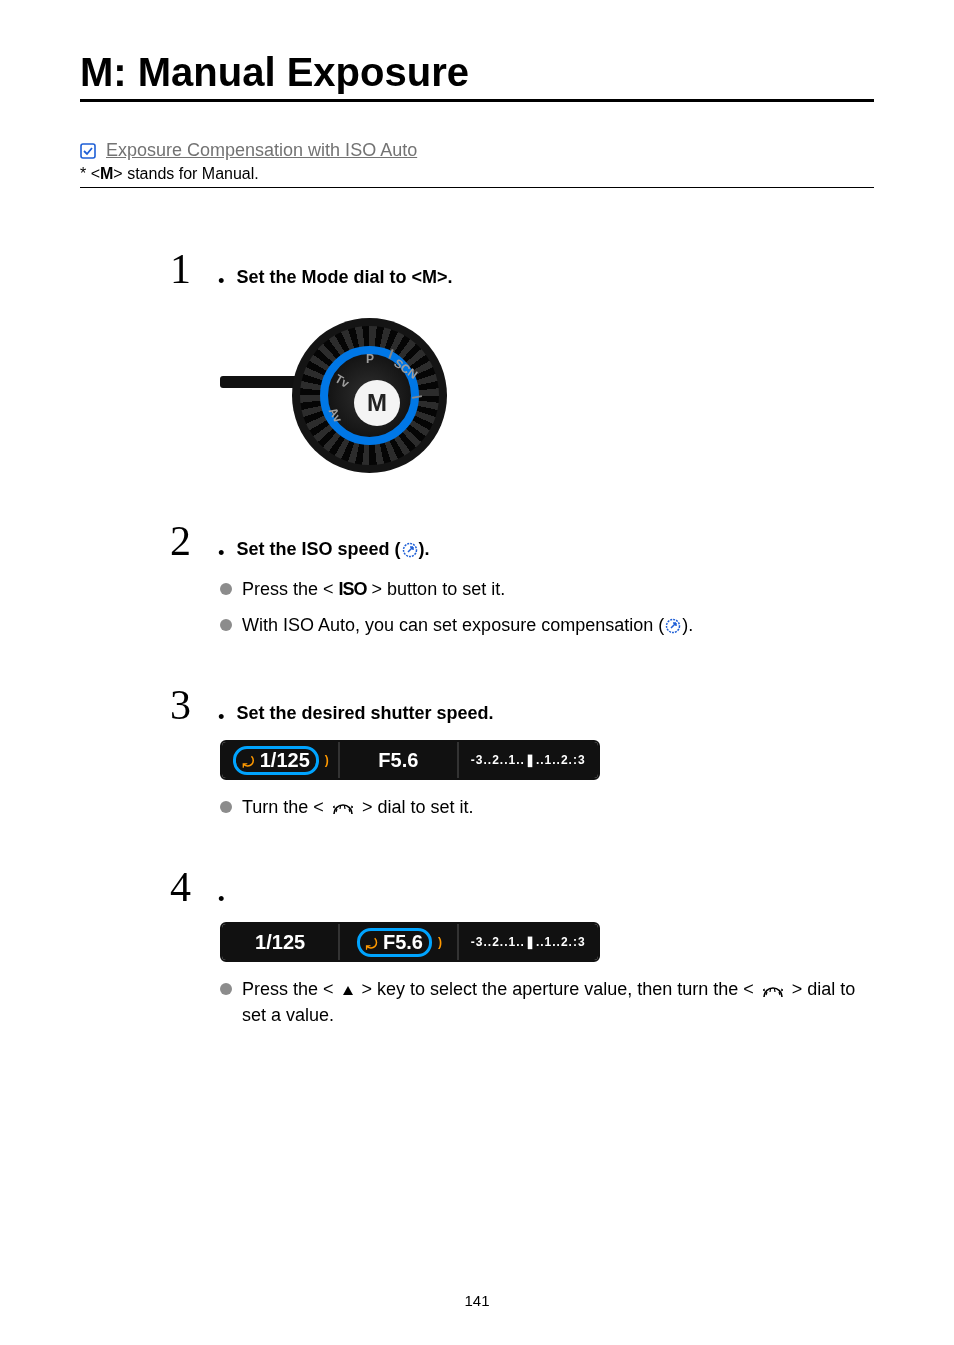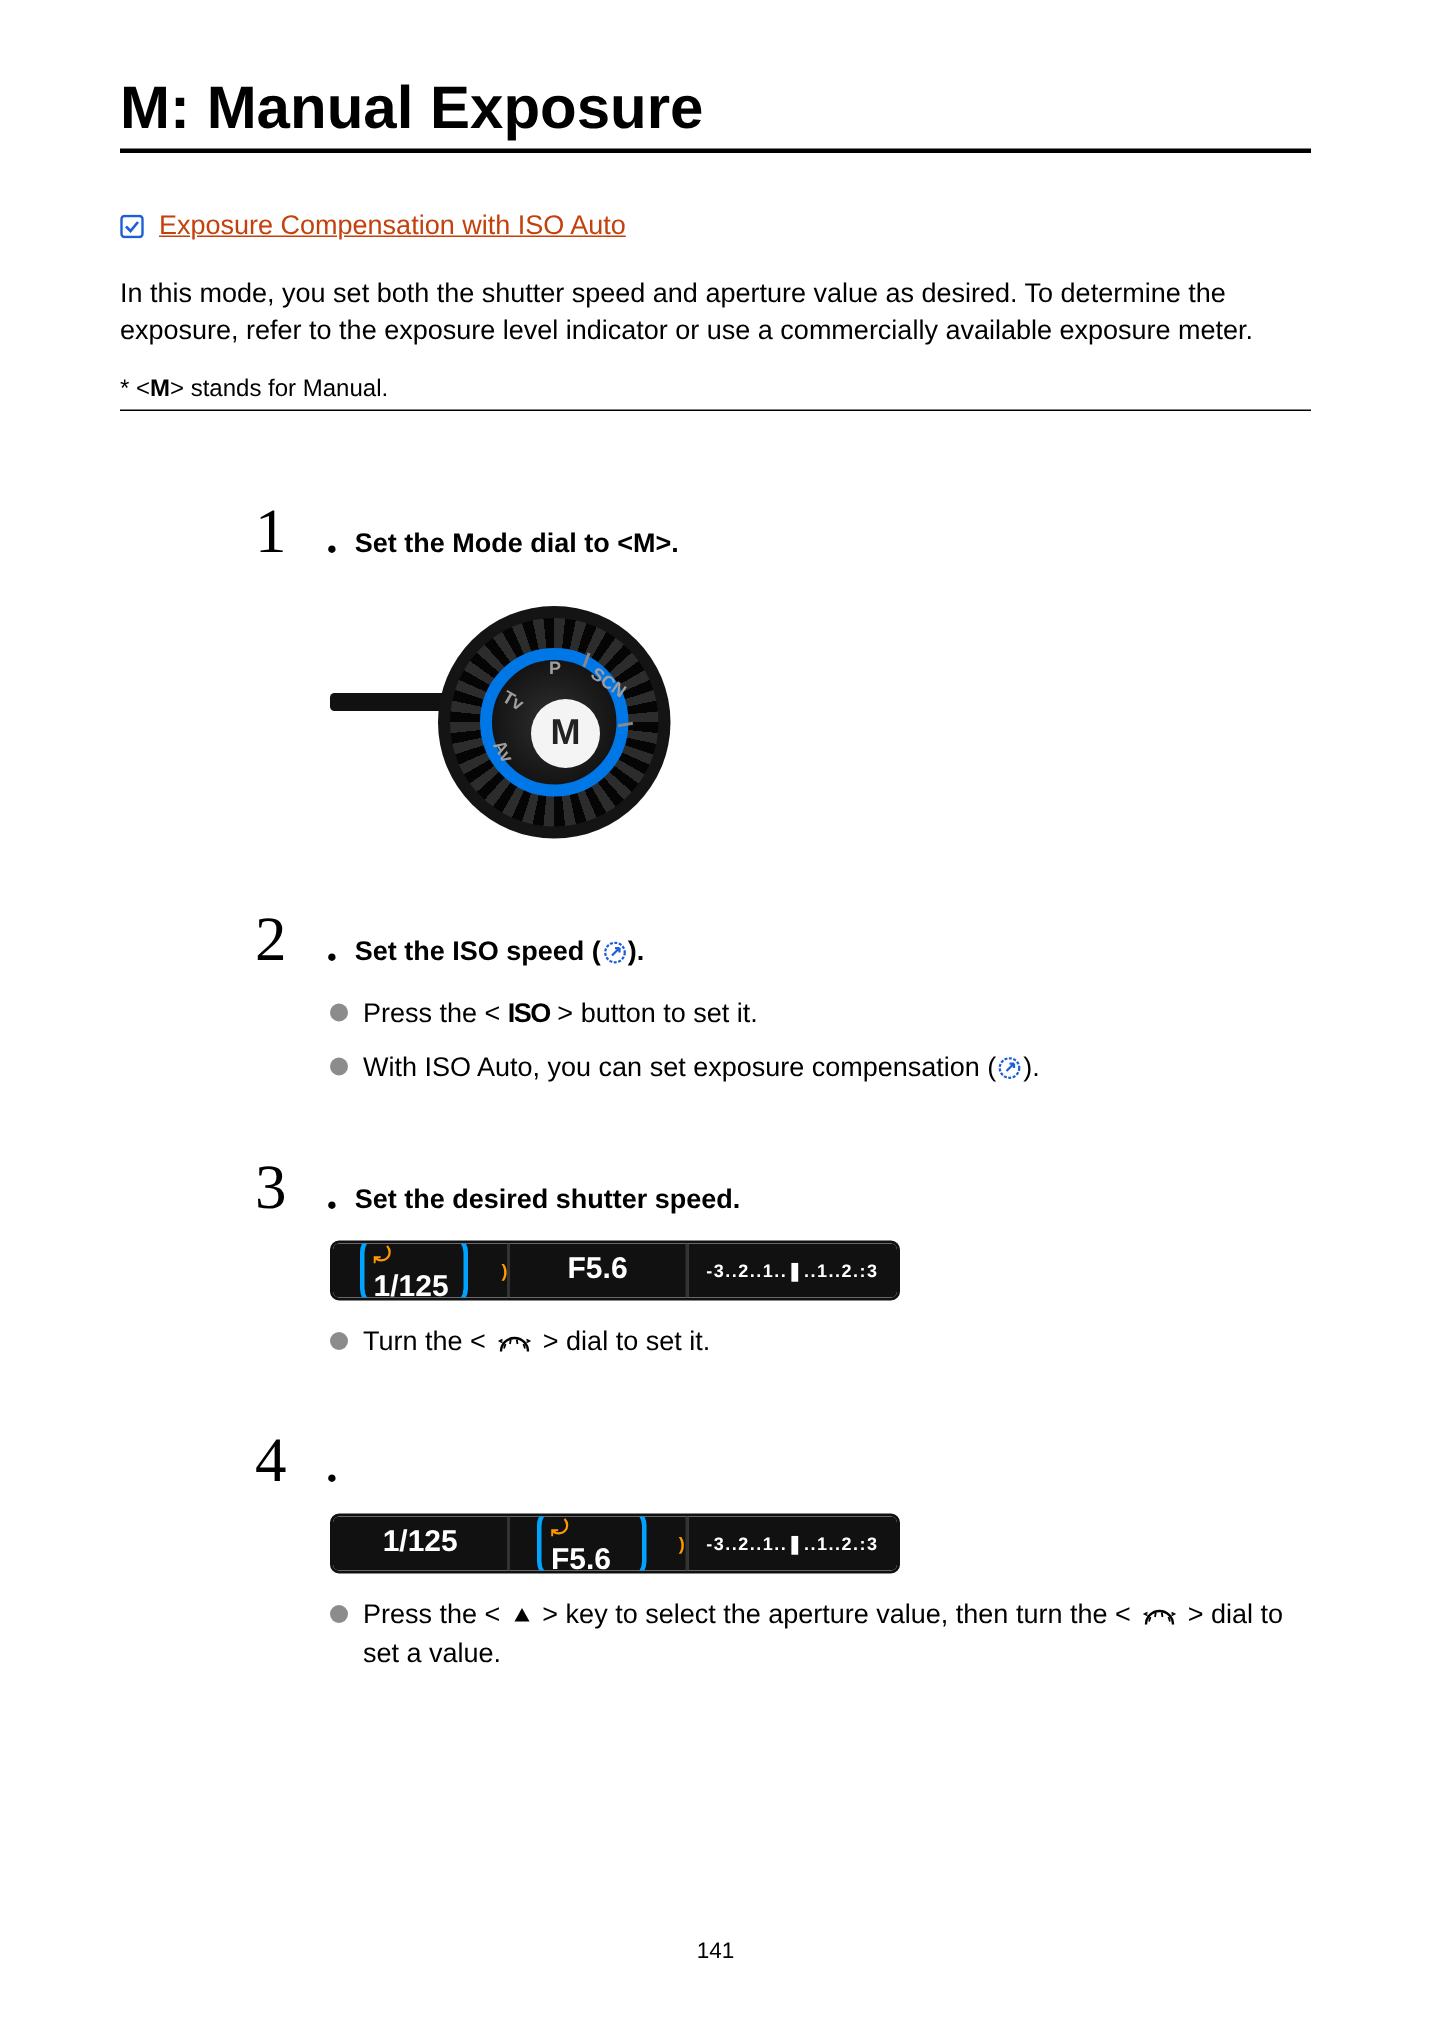--- a/index.html
+++ b/index.html
@@ -31,21 +31,21 @@
   }
   .link-icon {
     width: 16px;
     height: 16px;
     display: inline-flex;
     align-items: center;
     justify-content: center;
     color: #1e5fd6;
   }
   .cross-link {
-    color: #c2410c;
+    color: #737373;
     text-decoration: underline;
     font-size: 18px;
   }
   .intro {
     margin-top: 22px;
     font-size: 18px;
     line-height: 1.4;
   }
   .footnote-row {
     margin-top: 4px;
@@ -188,21 +188,21 @@
     height: 36px;
     display: flex; align-items: center; justify-content: center;
     gap: 4px;
     border-right: 2px solid #333;
   }
   .lcd .seg:last-child { border-right: none; font-size: 12px; letter-spacing: 1px; flex: 1.2; }
   .lcd .hl {
     border: 3px solid #00a4ff;
     border-radius: 14px;
     padding: 0 6px;
-    margin: 18px;
+    margin: 2px;
   }
   .arc { color: #ff9900; font-size: 14px; }
   .tick { color: #ff9900; font-size: 12px; }
 
   .page-num {
     position: absolute;
     bottom: 36px;
     left: 0; right: 0;
     text-align: center;
     font-size: 15px;
@@ -228,21 +228,20 @@
   <div class="link-row">
     <span class="link-icon">
       <svg width="16" height="16" viewBox="0 0 16 16">
           <rect x="1" y="1" width="14" height="14" rx="2" fill="none" stroke="#1e5fd6" stroke-width="1.6"></rect>
           <path d="M4 8l3 3 5-6" fill="none" stroke="#1e5fd6" stroke-width="1.8"></path>
         </svg>
     </span>
     <a href="#" class="cross-link">Exposure Compensation with ISO Auto</a>
   </div>
 
-  <p class="intro">In this mode, you set both the shutter speed and aperture value as desired. To determine the exposure, refer to the exposure level indicator or use a commercially available exposure meter.</p>
 
   <div class="footnote-row">
     <span> * &lt;</span><b>M</b><span>&gt; stands for Manual.</span>
   </div>
 
   <div class="steps">
 
     <div class="step">
       <div class="step-head">
         <span class="big-num">1</span>

